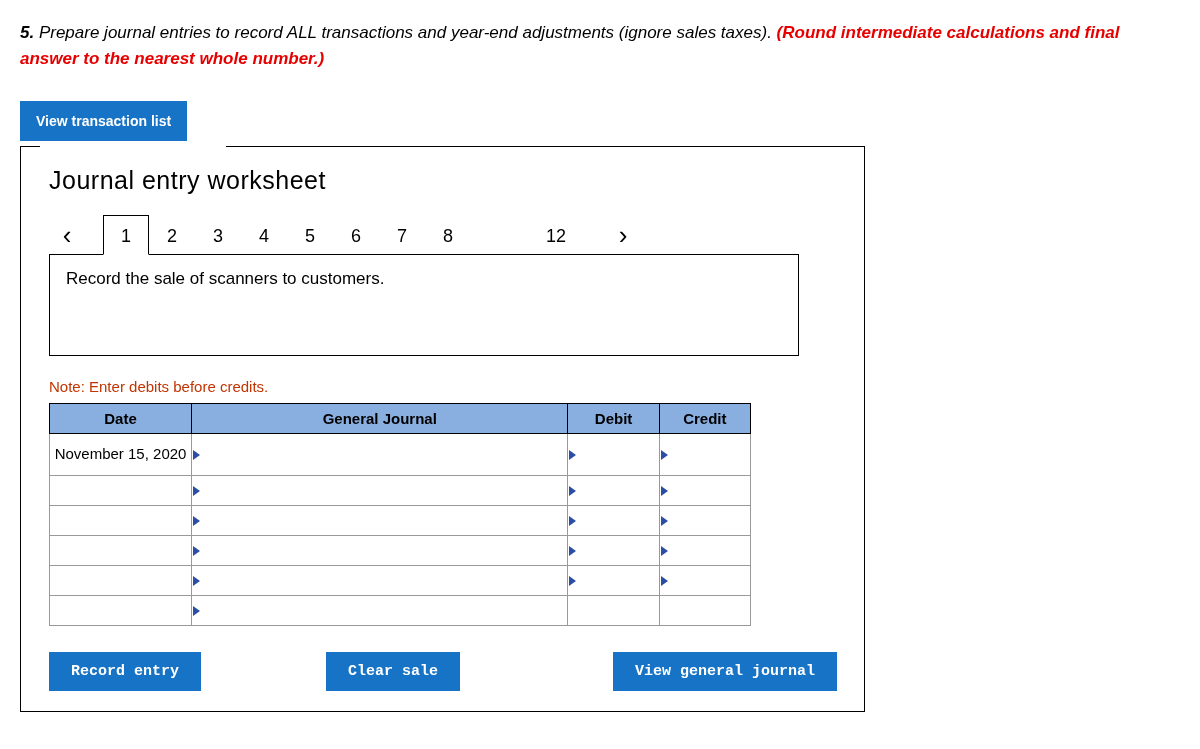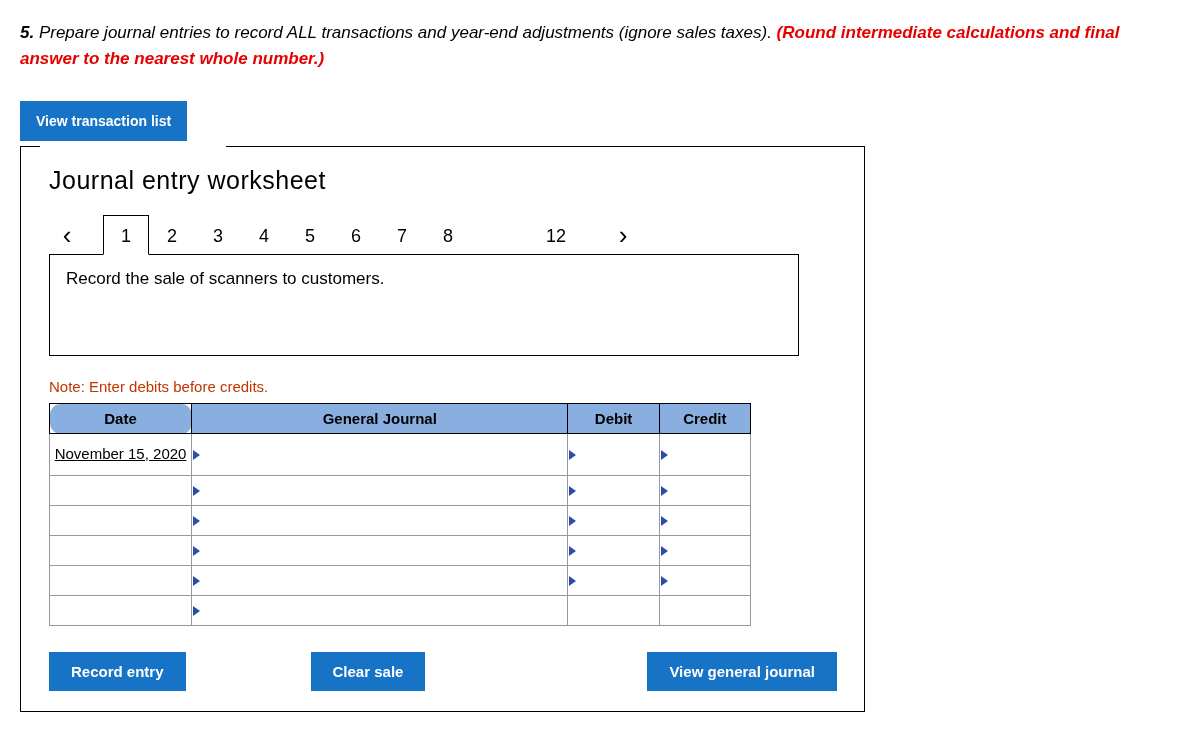--- a/index.html
+++ b/index.html
@@ -138,28 +138,27 @@
       padding: 6px 4px;
     }
     .journal-table td {
       border: 1px solid #999;
       height: 30px;
       font-size: 15px;
       text-align: center;
       position: relative;
       padding: 0 4px;
     }
-    .journal-table .date-col { width: 137px; border-radius: 11px; }
+    .journal-table .date-col { width: 137px; }
     .journal-table .gj-col   { width: 363px; }
     .journal-table .dc-col   { width: 88px; }
     .date-cell {
       height: 42px !important;
       line-height: 1.25;
       padding: 2px 2px;
-      text-decoration: underline;
     }
     .tri-cell::before {
       content: "";
       position: absolute;
       left: 1px;
       top: 50%;
       transform: translateY(-50%);
       width: 0; height: 0;
       border-top: 5px solid transparent;
       border-bottom: 5px solid transparent;
@@ -172,20 +171,21 @@
       width: 788px;
       margin-top: 26px;
     }
     .footer-row .left-group {
       display: flex;
       gap: 125px;
     }
     .footer-row .btn {
       font-size: 15px;
       padding: 11px 22px;
+      font-family: Liberation Mono, monospace;
     }
   </style>
 </head>
 <body>
 
 
 
 <div class="question-text">
   <span class="question-number">5.</span><span> Prepare journal entries to record ALL transactions and year-end adjustments (ignore sales taxes). </span><span class="red-text">(Round intermediate calculations and final answer to the nearest whole number.)</span>
 </div>

